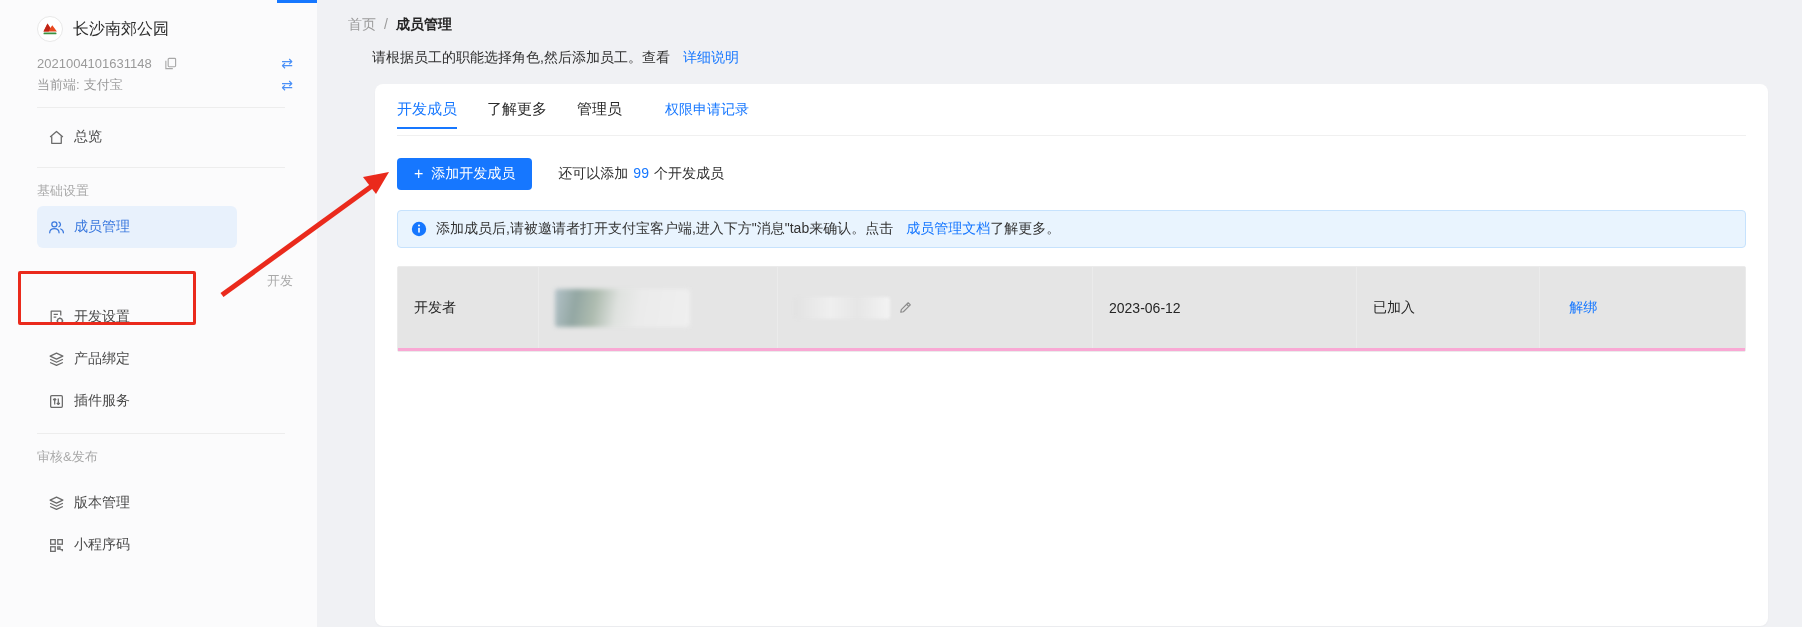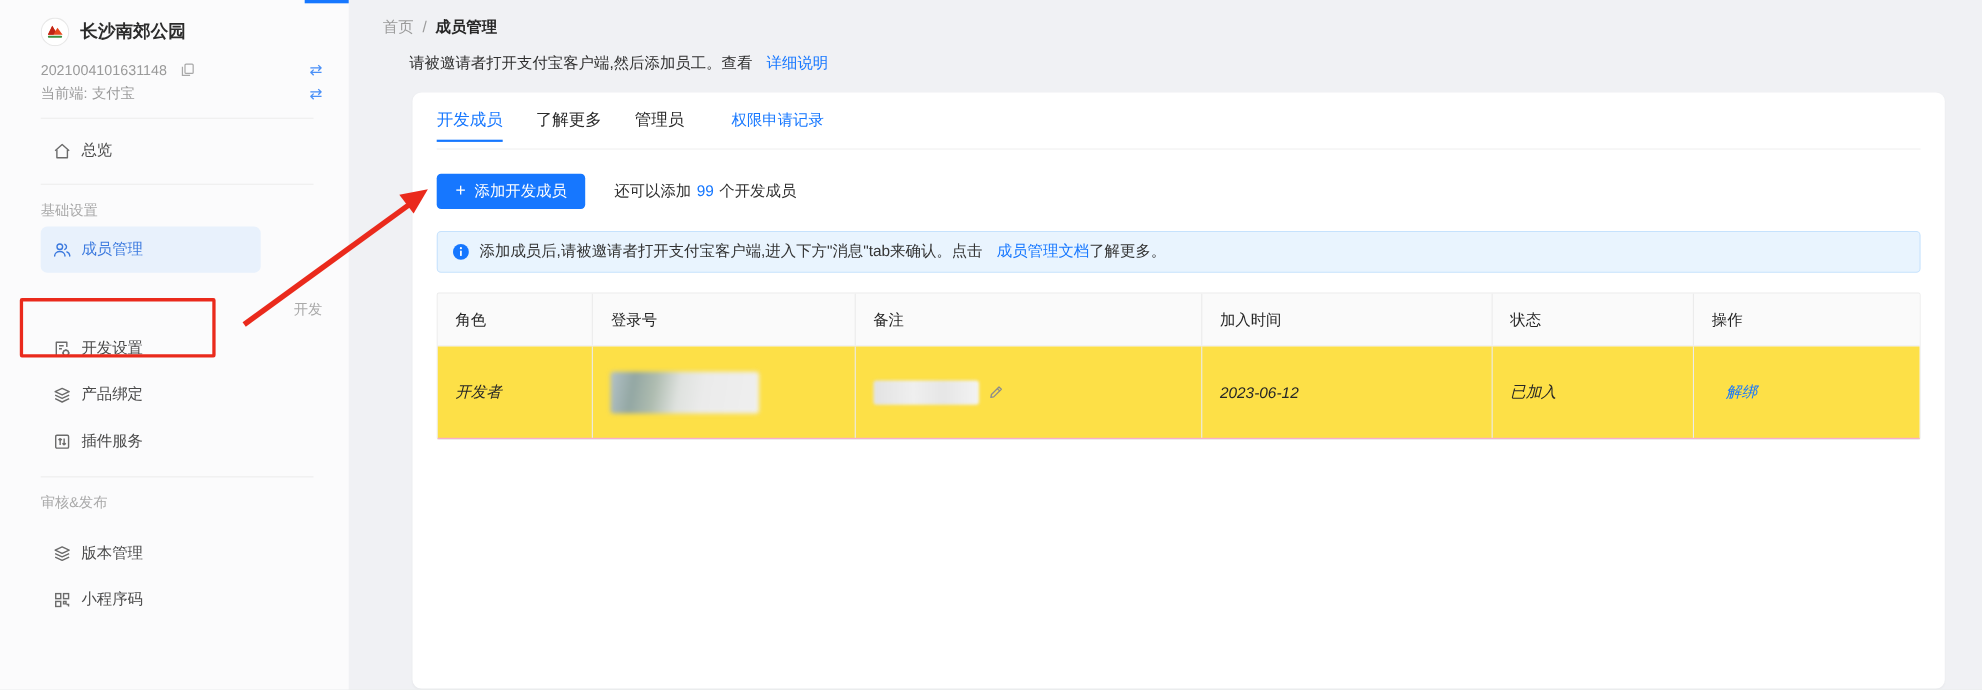--- a/index.html
+++ b/index.html
@@ -10,21 +10,21 @@
     font-family:"Liberation Sans","DejaVu Sans",sans-serif;
     color:#333;
   }
   
   .sidebar {
     position:absolute; left:0; top:0; width:317px; height:627px;
     background:#fbfbfc; padding:16px 24px 0 37px;
   }
   .app-row { display:flex; align-items:center; height:26px; margin-bottom:10px; }
   .app-logo { width:26px; height:26px; flex:0 0 26px; margin-right:10px; }
-  .app-name { font-size:16px; color:#2b2b2b; font-weight:700; }
+  .app-name { font-size:16px; color:#2b2b2b; font-weight:400; }
   .meta-row { display:flex; align-items:center; height:22px; font-size:13px; color:#9a9a9a; }
   .meta-row .copy { margin-left:12px; color:#a8a8a8; display:inline-flex; cursor:pointer; }
   .meta-row .swap { margin-left:auto; color:#4a90f7; font-size:14px; cursor:pointer; line-height:1; }
   .meta-row .val { margin-left:4px; }
   .sb-divider { border-top:1px solid #ededed; margin:11px 8px 10px 0; }
   .nav-item {
     display:flex; align-items:center; height:38px; padding:0 11px;
     font-size:14px; color:#4a4a4a; border-radius:6px; cursor:pointer; width:200px;
   }
   .nav-item .nico { display:inline-flex; width:17px; height:17px; margin-right:9px; color:#6b6b6b; }
@@ -66,21 +66,21 @@
   .banner {
     margin-top:20px; height:38px; display:flex; align-items:center;
     background:#e9f4fe; border:1px solid #c6e2fd; border-radius:4px;
     padding:0 13px; font-size:14px; color:#333;
   }
   .banner .bico { display:inline-flex; width:16px; height:16px; margin-right:9px; flex:0 0 16px; }
   
   .mtable { margin-top:18px; border:1px solid #ebebeb; border-radius:2px; }
   .trow { display:flex; }
   .trow.head { background:#fafafa; height:48px; font-weight:500; color:#262626; border-bottom:1px solid #ebebeb; }
-  .trow.body { background:#fde047; height:84px; color:#262626; border-bottom:1px solid #f9a8d4;font-style:italic; }
+  .trow.body { background:#e5e5e5; height:84px; color:#262626; border-bottom:3px solid #f9a8d4; }
   .tcell {
     display:flex; align-items:center; padding:0 16px; font-size:14px;
     border-right:1px solid #ebebeb;
   }
   .trow .tcell:last-child { border-right:none; }
   .c0{width:10.5%;} .c1{width:17.7%;} .c2{width:23.4%;} .c3{width:19.6%;} .c4{width:13.6%;} .c5{width:15.2%;}
   .mosaic-login {
     width:135px; height:38px; border-radius:3px; filter:blur(2px);
     background:linear-gradient(100deg,#b3c2c8 0%,#93a7a3 16%,#aebcb0 30%,#dfe2df 46%,#ebebeb 62%,#efefef 100%);
   }
@@ -214,21 +214,21 @@
     </div>
   </div>
 
   <div class="main">
     <div class="breadcrumb">
       <span>首页</span>
       <span>/</span>
       <span class="cur">成员管理</span>
     </div>
     <div class="intro">
-      <span>请被邀请者打开支付宝客户端,然后添加员工。查看</span><a class="link">详细说明</a>
+      <span>请根据员工的职能选择角色,然后添加员工。查看</span><a class="link">详细说明</a>
     </div>
 
     <div class="card">
       <div class="tabs-row">
         <div class="tab active">开发成员</div>
         <div class="tab">了解更多</div>
         <div class="tab">管理员</div>
         <a class="link records-link">权限申请记录</a>
       </div>
 
@@ -249,28 +249,20 @@
               <rect x="7.2" y="6.8" width="1.6" height="5" rx="0.8" fill="#fff"></rect>
               <circle cx="8" cy="4.6" r="1" fill="#fff"></circle>
             </svg>
         </span>
         <span>添加成员后,请被邀请者打开支付宝客户端,进入下方"消息"tab来确认。点击</span>
           <a class="link">成员管理文档</a>
           <span>了解更多。</span>
       </div>
 
       <div class="mtable">
-        <div class="trow head">
-          <div class="tcell c0">角色</div>
-          <div class="tcell c1">登录号</div>
-          <div class="tcell c2">备注</div>
-          <div class="tcell c3">加入时间</div>
-          <div class="tcell c4">状态</div>
-          <div class="tcell c5">操作</div>
-        </div>
         <div class="trow body">
           <div class="tcell c0">开发者</div>
           <div class="tcell c1">
             <div class="mosaic-login"></div>
           </div>
           <div class="tcell c2">
             <div class="mosaic-remark"></div>
             <span class="pencil">
               <svg viewBox="0 0 14 14" fill="none" stroke="currentColor" stroke-width="1.1" stroke-linejoin="round">
                   <path d="M2.6 11.4 3.1 9l6.4-6.4 2 2L5 11l-2.4.4z"></path>

